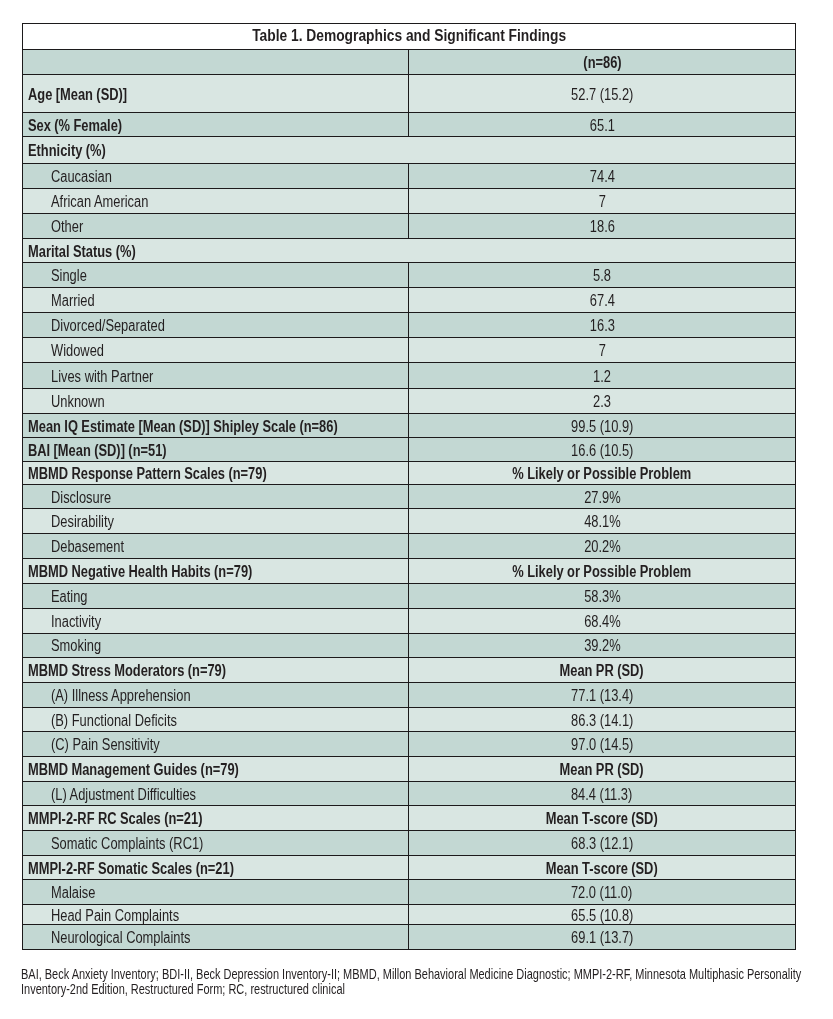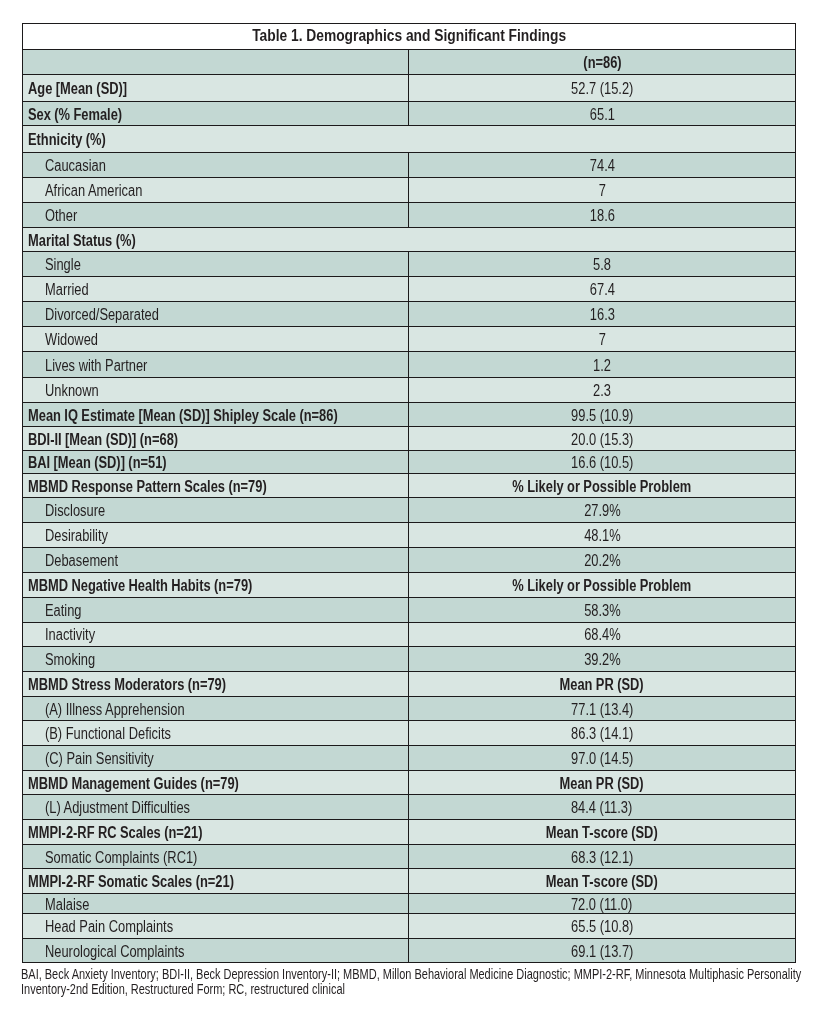--- a/index.html
+++ b/index.html
@@ -16,21 +16,21 @@
     border-collapse:collapse;
     table-layout:fixed;
   }
   table.tbl td { border:1.5px solid #1c1a1b; padding:0; }
   table.tbl td.title-cell { background:#ffffff; text-align:center; }
   table.tbl td.lbl { padding-left:5.2px; }
   table.tbl td.val { text-align:center; }
   table.tbl tr.r { height:24.75px; }
   table.tbl tr:nth-child(1) { height:25.50px;padding-left:45px; }
   table.tbl tr:nth-child(2) { height:25.90px; }
-  table.tbl tr:nth-child(3) { height:27px; }
+  table.tbl tr:nth-child(3) { height:38px; }
   table.tbl tr:nth-child(4) { height:24.00px; }
   table.tbl tr:nth-child(5) { height:26.90px; }
   table.tbl tr:nth-child(6) { height:25.10px; }
   table.tbl tr:nth-child(7) { height:24.90px; }
   table.tbl tr:nth-child(8) { height:25.20px; }
   table.tbl tr:nth-child(9) { height:23.90px; }
   table.tbl tr:nth-child(10) { height:25.00px; }
   table.tbl tr:nth-child(11) { height:25.00px; }
   table.tbl tr:nth-child(12) { height:25.00px; }
   table.tbl tr:nth-child(13) { height:25.10px; }
@@ -52,21 +52,21 @@
   table.tbl tr:nth-child(29) { height:24.68px; }
   table.tbl tr:nth-child(30) { height:24.68px; }
   table.tbl tr:nth-child(31) { height:24.68px; }
   table.tbl tr:nth-child(32) { height:24.68px; }
   table.tbl tr:nth-child(33) { height:24.68px; }
   table.tbl tr:nth-child(34) { height:24.68px; }
   table.tbl tr:nth-child(35) { height:24.68px; }
   table.tbl tr:nth-child(36) { height:20px; }
   table.tbl tr:nth-child(37) { height:24.68px; }
   table.tbl tr:nth-child(38) { height:24.68px; }
-  table.tbl td.ind { padding-left:22px;margin-left:28px; }
+  table.tbl td.ind { padding-left:28px;margin-left:28px; }
 
   
   .sq { display:inline-block; white-space:nowrap; transform-origin:center center; }
   td.title-cell .sq { font-size:16px; font-weight:bold; transform:scaleX(0.862); }
   td.lbl .sq { font-size:15.8px; transform:scaleX(0.815) translateY(1.4px); transform-origin:left center; }
   td.val .sq { font-size:15.8px; transform:scaleX(0.815) translateY(1.4px); }
   td.bold .sq { font-weight:bold; word-spacing:-0.2px; }
   td.ind .sq { font-weight:normal; }
   .footnote {
     position:absolute;
@@ -140,24 +140,20 @@
           <td class="val"><span class="sq">1.2</span></td>
         </tr>
         <tr class="r" style="background: rgb(217, 230, 226);">
           <td class="lbl ind"><span class="sq">Unknown</span></td>
           <td class="val"><span class="sq">2.3</span></td>
         </tr>
         <tr class="r" style="background: rgb(195, 216, 211);">
           <td class="lbl bold"><span class="sq">Mean IQ Estimate [Mean (SD)] Shipley Scale (n=86)</span></td>
           <td class="val"><span class="sq">99.5 (10.9)</span></td>
         </tr>
-        <tr class="r" style="background: rgb(217, 230, 226);">
-          <td class="lbl bold"><span class="sq">BDI-II [Mean (SD)] (n=68)</span></td>
-          <td class="val"><span class="sq">20.0 (15.3)</span></td>
-        </tr>
         <tr class="r" style="background: rgb(195, 216, 211);">
           <td class="lbl bold"><span class="sq">BAI [Mean (SD)] (n=51)</span></td>
           <td class="val"><span class="sq">16.6 (10.5)</span></td>
         </tr>
         <tr class="r" style="background: rgb(217, 230, 226);">
           <td class="lbl bold"><span class="sq">MBMD Response Pattern Scales (n=79)</span></td>
           <td class="val bold"><span class="sq">% Likely or Possible Problem</span></td>
         </tr>
         <tr class="r" style="background: rgb(195, 216, 211); border-radius: 8px;">
           <td class="lbl ind"><span class="sq">Disclosure</span></td>

